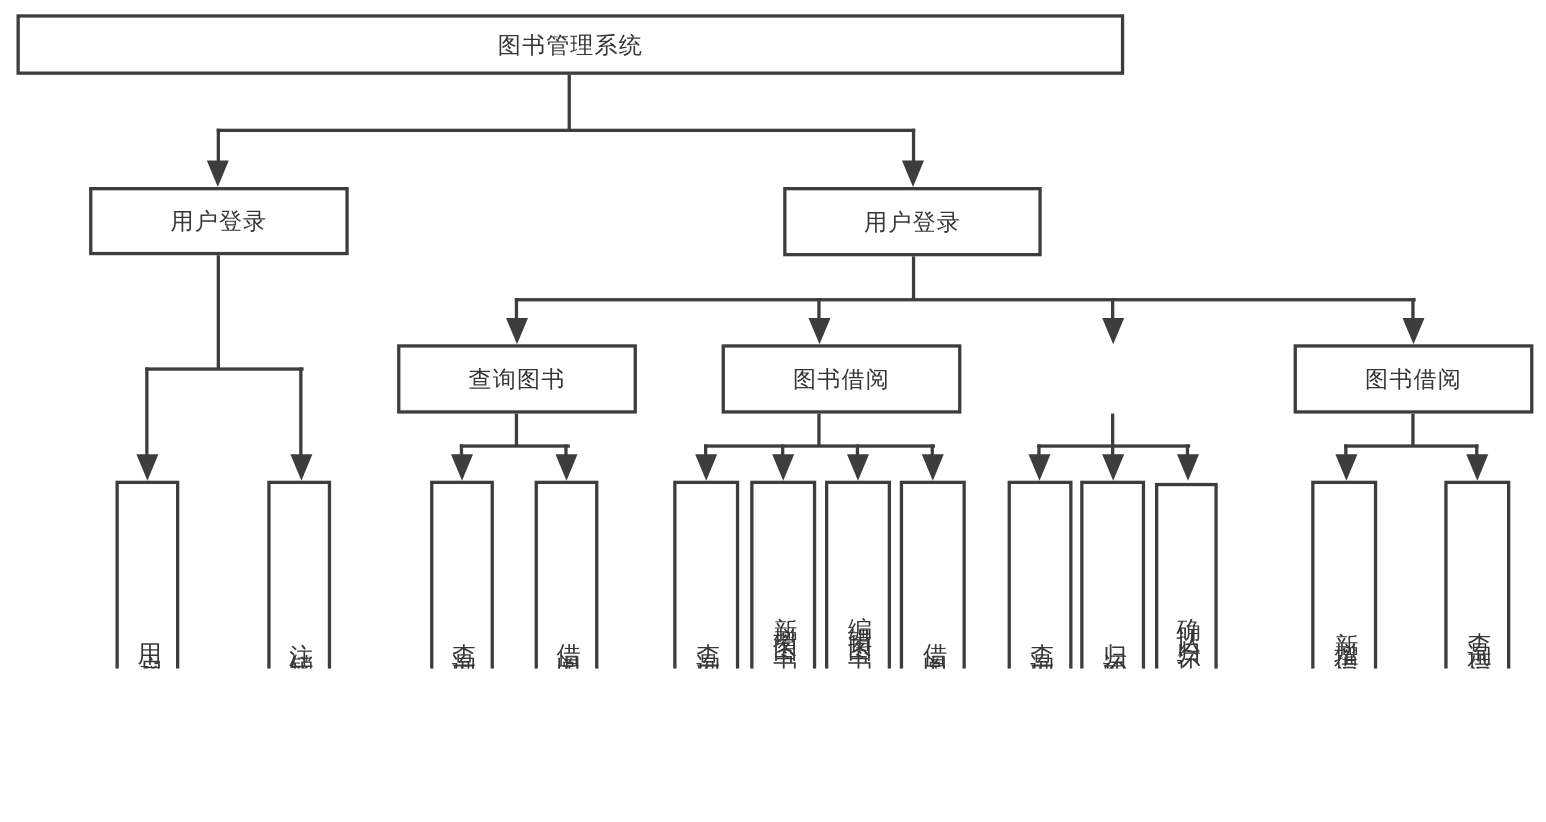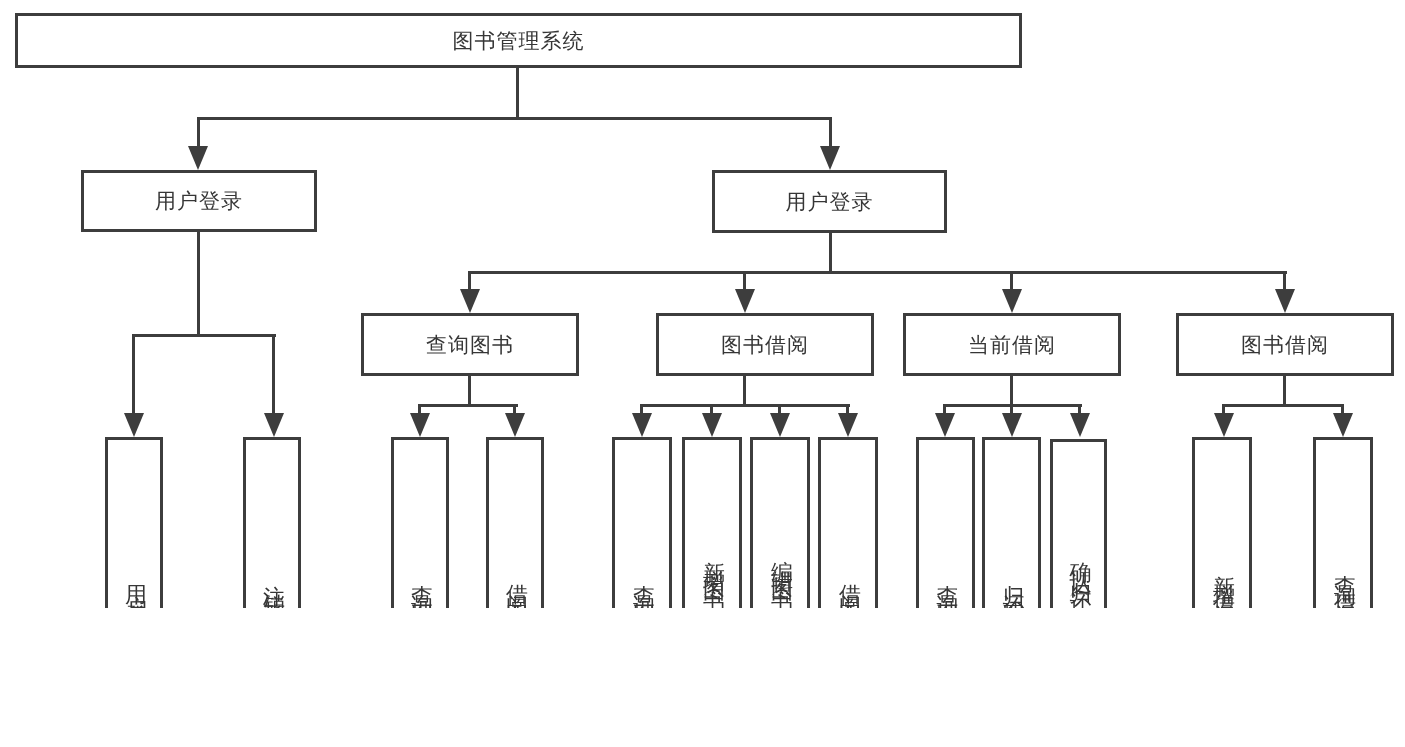--- a/index.html
+++ b/index.html
@@ -73,23 +73,20 @@
   <div class="vline" style="left:1010px;top:271px;width:3px;height:22px"></div>
   <div class="arrowhead" style="left:1002px;top:289px"></div>
   <div class="vline" style="left:1283px;top:271px;width:3px;height:22px"></div>
   <div class="arrowhead" style="left:1275px;top:289px"></div>
 
   <div class="box hlabel" style="left:361px;top:313px;width:218px;height:63px">
     <span>查询图书</span>
   </div>
   <div class="box hlabel" style="left:656px;top:313px;width:218px;height:63px">
     <span>图书借阅</span>
-  </div>
-  <div class="box hlabel" style="left:903px;top:313px;width:218px;height:63px">
-    <span>当前借阅</span>
   </div>
   <div class="box hlabel" style="left:1176px;top:313px;width:218px;height:63px">
     <span>图书借阅</span>
   </div>
 
   <div class="vline" style="left:468px;top:376px;width:3px;height:30px"></div>
   <div class="hline" style="left:418px;top:404px;width:100px;height:3px"></div>
   <div class="vline" style="left:418px;top:404px;width:3px;height:14px"></div>
   <div class="arrowhead" style="left:410px;top:413px"></div>
   <div class="vline" style="left:513px;top:404px;width:3px;height:14px"></div>

